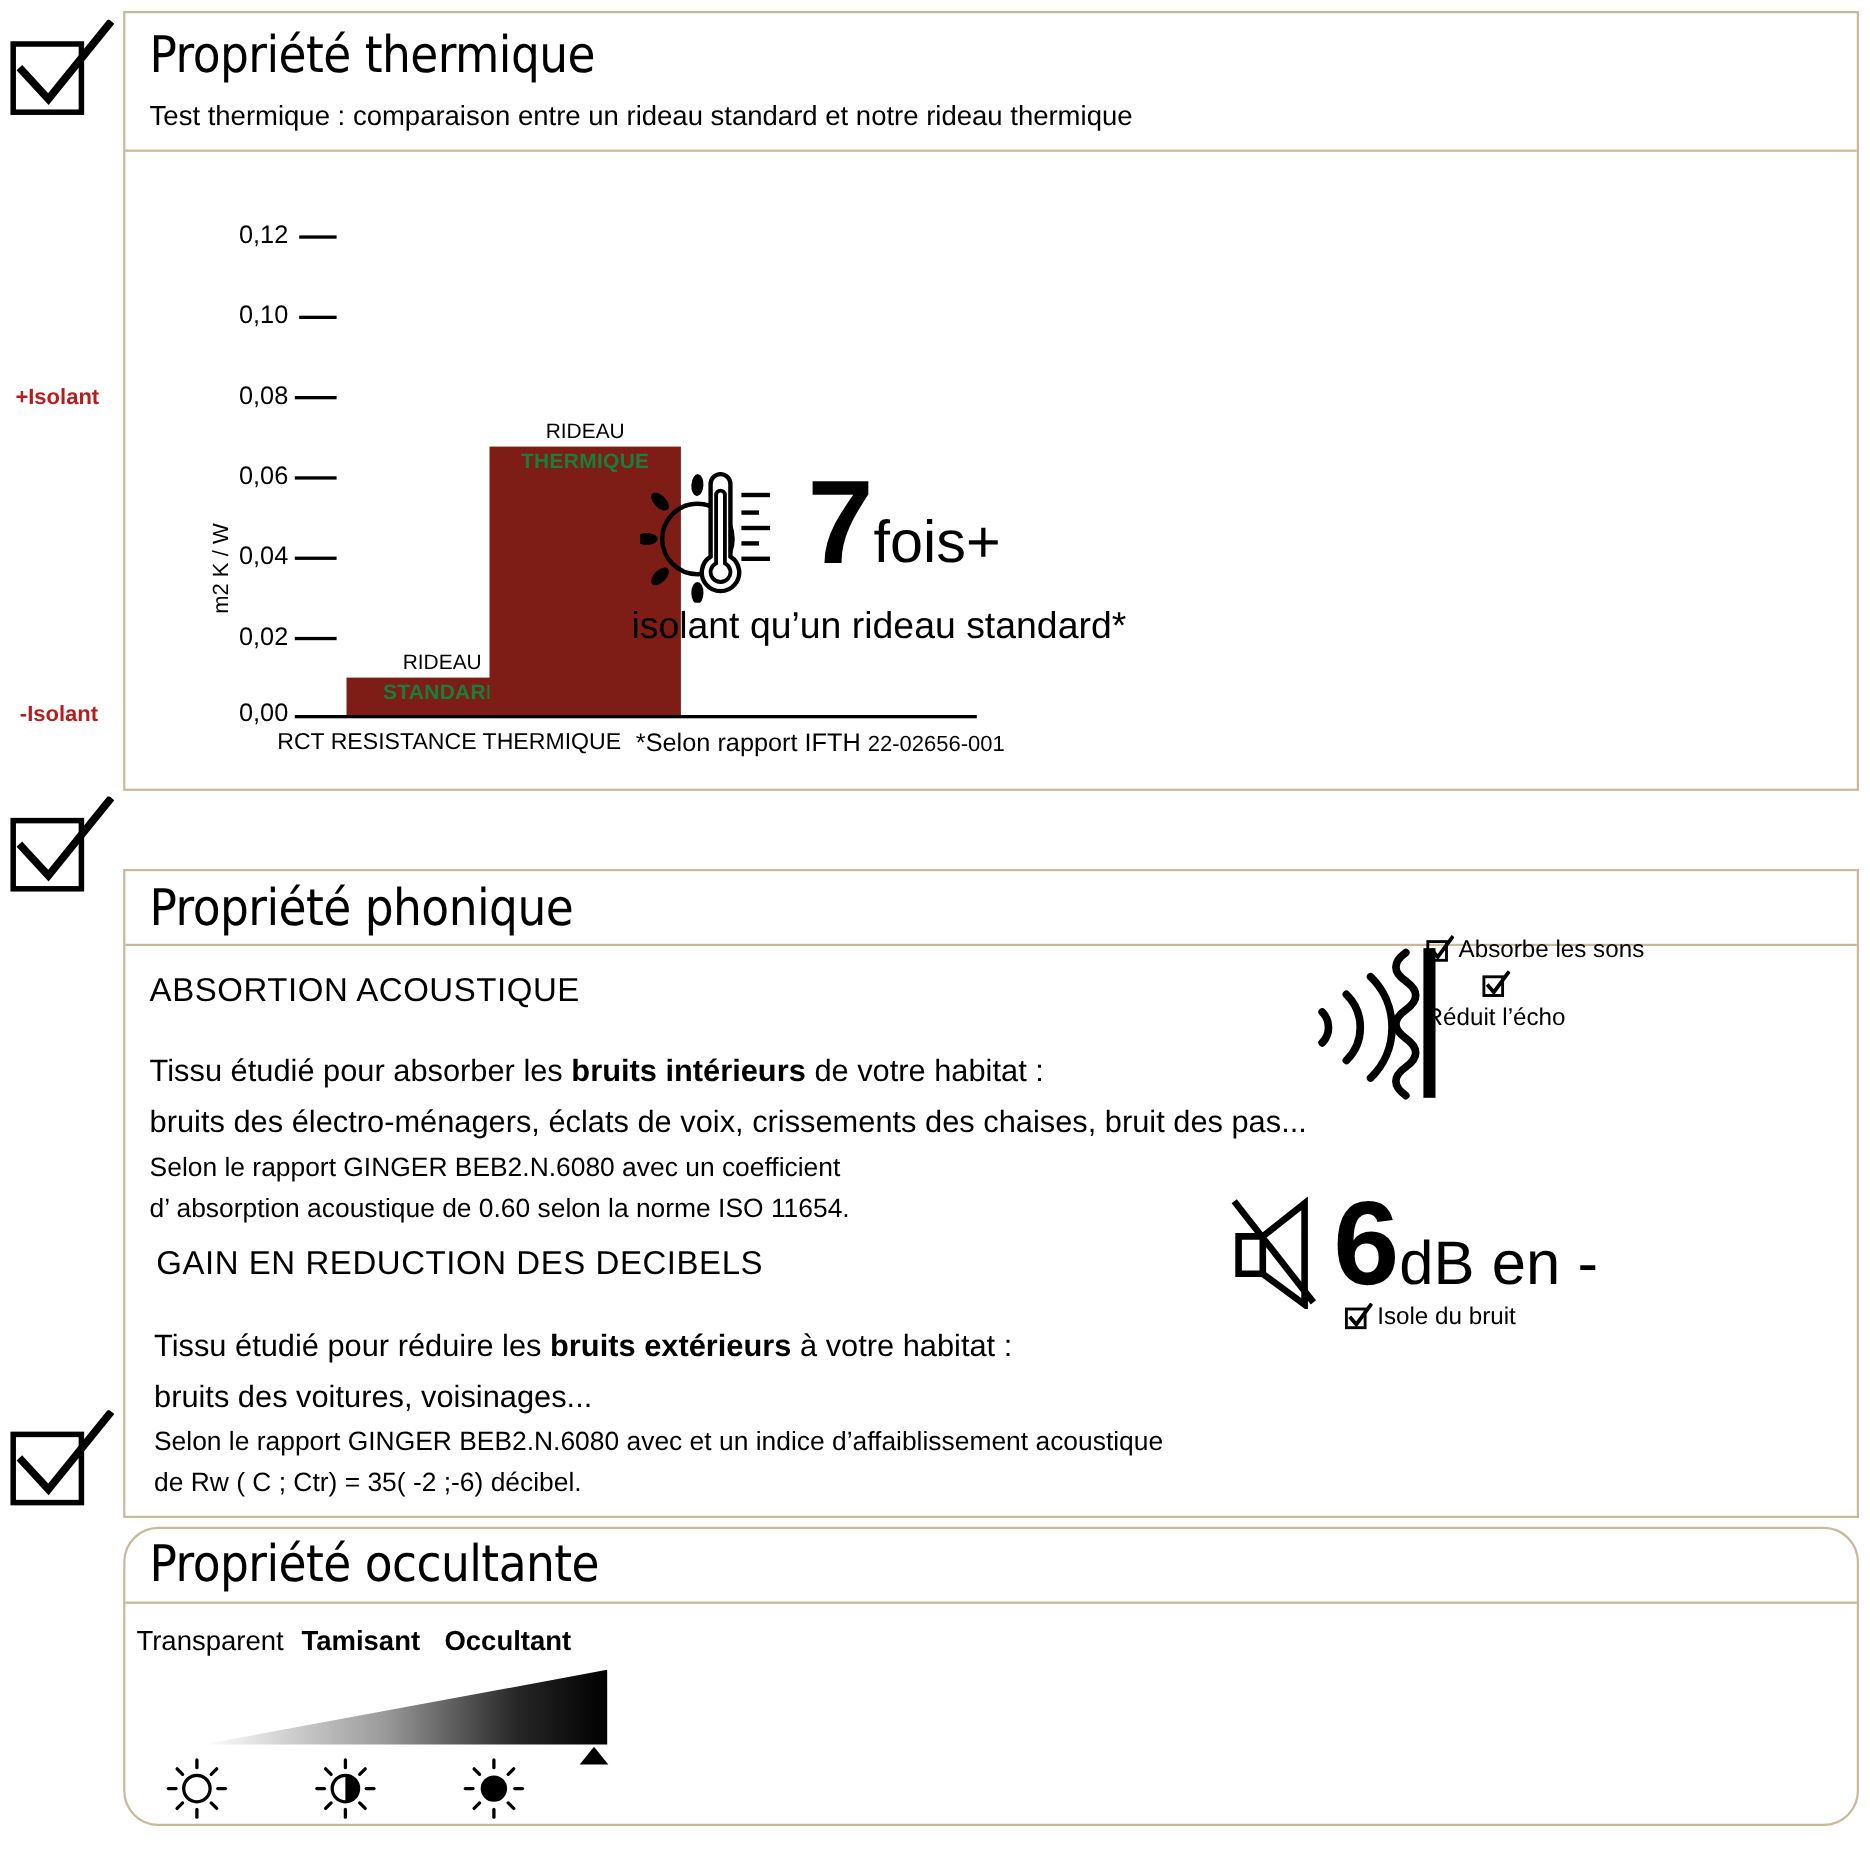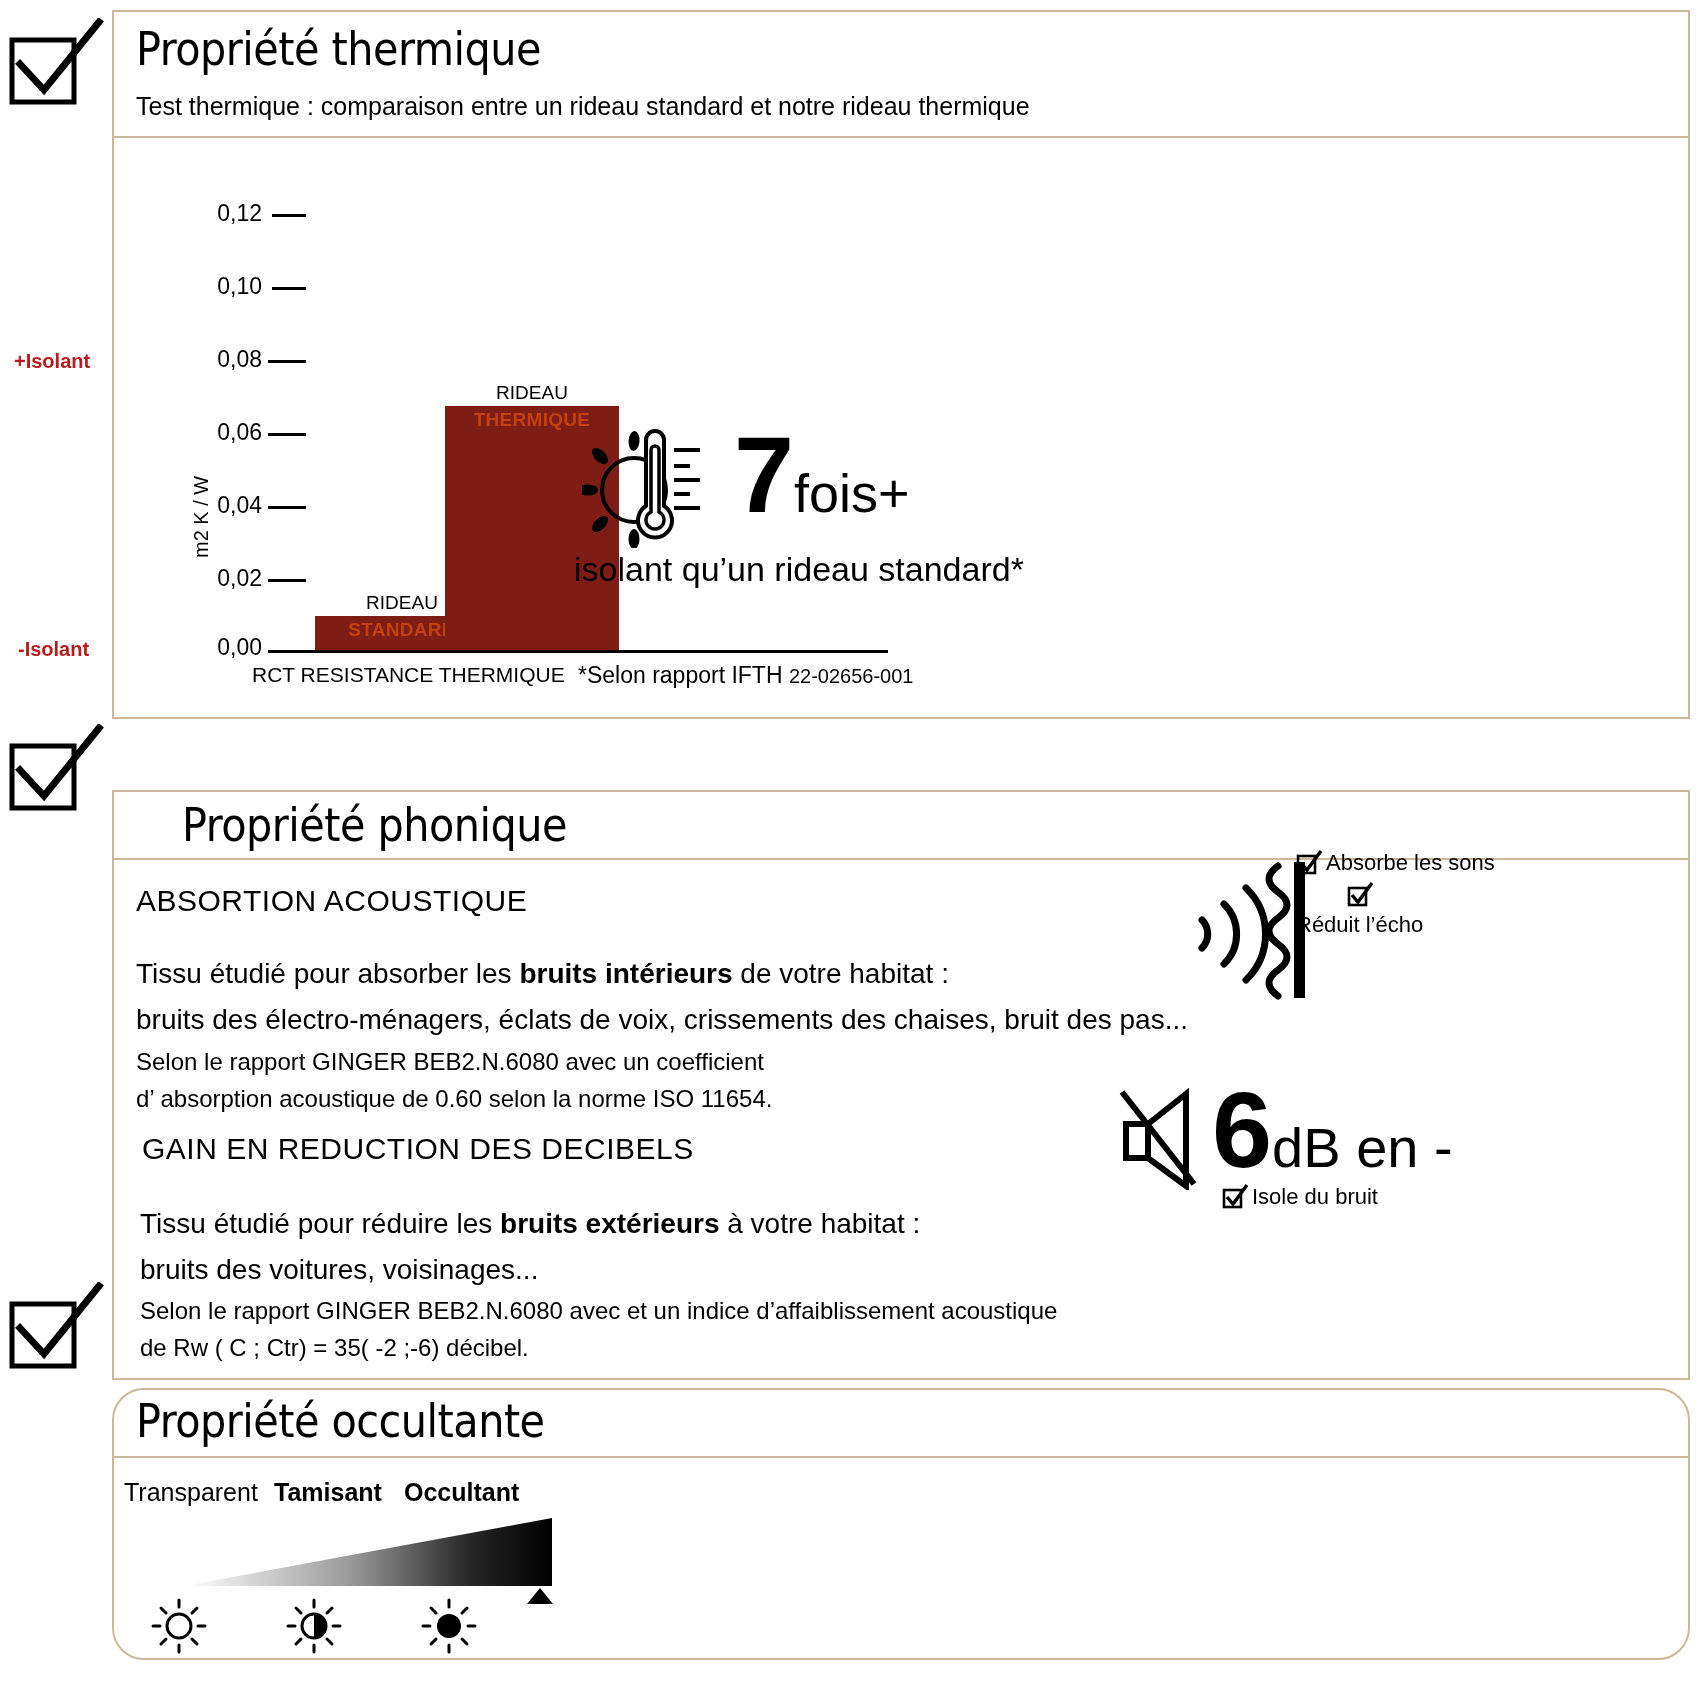--- a/index.html
+++ b/index.html
@@ -27,21 +27,21 @@
   .cbx{position:absolute;}
   .cbx svg{display:block;}
 
   
   .chart-box{position:absolute;box-sizing:border-box;border:2px solid #c9b99a;}
   .ytick{position:absolute;font-size:23px;text-align:right;white-space:nowrap;}
   .tickmark{position:absolute;height:3px;background:#000;}
   .isolant{position:absolute;font-size:20px;font-weight:bold;color:#b91c1c;white-space:nowrap;}
   .ylabel{position:absolute;font-size:20px;transform:rotate(-90deg);transform-origin:left top;white-space:nowrap;}
   .bar{position:absolute;background:#7d1d16;}
-  .bar-cap{position:absolute;text-align:center;color:#c2410c;font-size:19px;font-weight:bold;letter-spacing:.3px;line-height:1.15;}
+  .bar-cap{position:absolute;text-align:center;color:#15803d;font-size:19px;font-weight:bold;letter-spacing:.3px;line-height:1.15;}
   .bar-top{position:absolute;text-align:center;color:#000;font-size:19px;line-height:1.15;white-space:nowrap;}
   .axis{position:absolute;height:3px;background:#000;}
   .xcat{position:absolute;font-size:21px;white-space:nowrap;}
   .footnote{position:absolute;font-size:23px;white-space:nowrap;}
   .footnote .small{font-size:20px;}
 
   .big-num{font-size:108px;font-weight:bold;line-height:.9;}
   .fois{font-size:54px;line-height:.9;}
   .claim{position:absolute;font-size:34px;white-space:nowrap;}
 
@@ -148,21 +148,21 @@
 
   <div class="cbx" style="left:4px;top:724px;width:100px;height:90px;">
     <svg width="100" height="90" viewBox="0 0 100 90">
       <rect x="8" y="22" width="62" height="62" fill="none" stroke="#000" stroke-width="5"></rect>
       <path d="M16 46 L40 72 L95 4" fill="none" stroke="#000" stroke-width="7" stroke-linecap="square"></path>
     </svg>
   </div>
 
   <div class="section" style="left:112px;top:790px;width:1578px;height:590px;">
     <div class="sec-head" style="height:68px;">
-      <div class="sec-title" style="position:absolute;left:22px;top:10px;margin-left:46px;">Propriété phonique</div>
+      <div class="sec-title" style="position:absolute;left:22px;top:10px;">Propriété phonique</div>
     </div>
 
     <div class="subhead" style="left:22px;top:92px;">ABSORTION ACOUSTIQUE</div>
 
     <div class="para" style="left:22px;top:162px;width:1060px;">
       <span>Tissu étudié pour absorber les </span><b>bruits intérieurs</b><span> de votre habitat :</span>
     </div>
     <div class="para" style="left:22px;top:208px;width:1100px;">bruits des électro-ménagers, éclats de voix, crissements des chaises, bruit des pas...</div>
     <div class="para small" style="left:22px;top:253px;width:1100px;">Selon le rapport GINGER BEB2.N.6080 avec un coefficient</div>
     <div class="para small" style="left:22px;top:290px;width:1100px;">d’ absorption acoustique de 0.60 selon la norme ISO 11654.</div>

